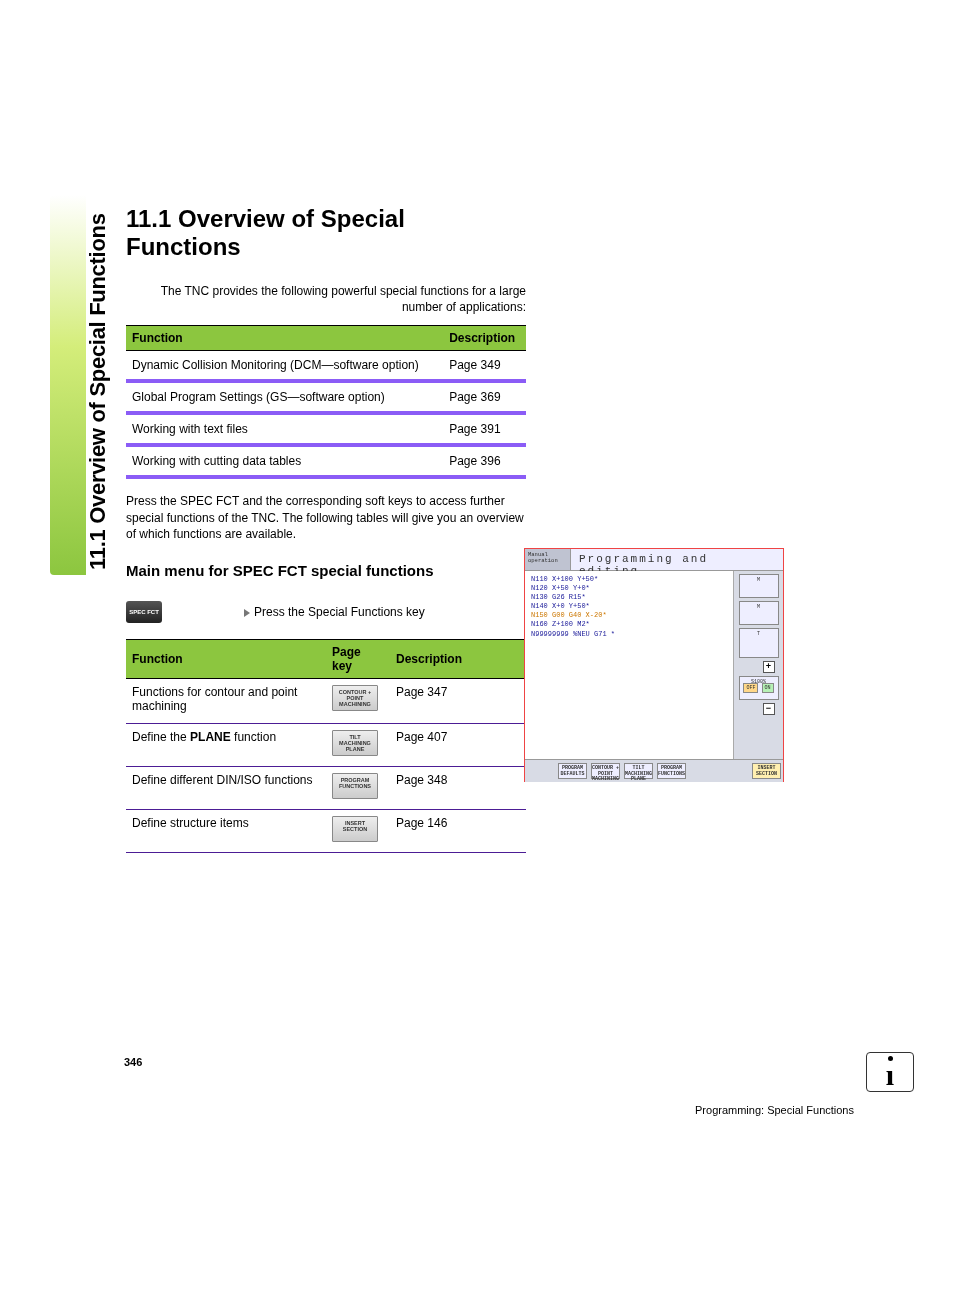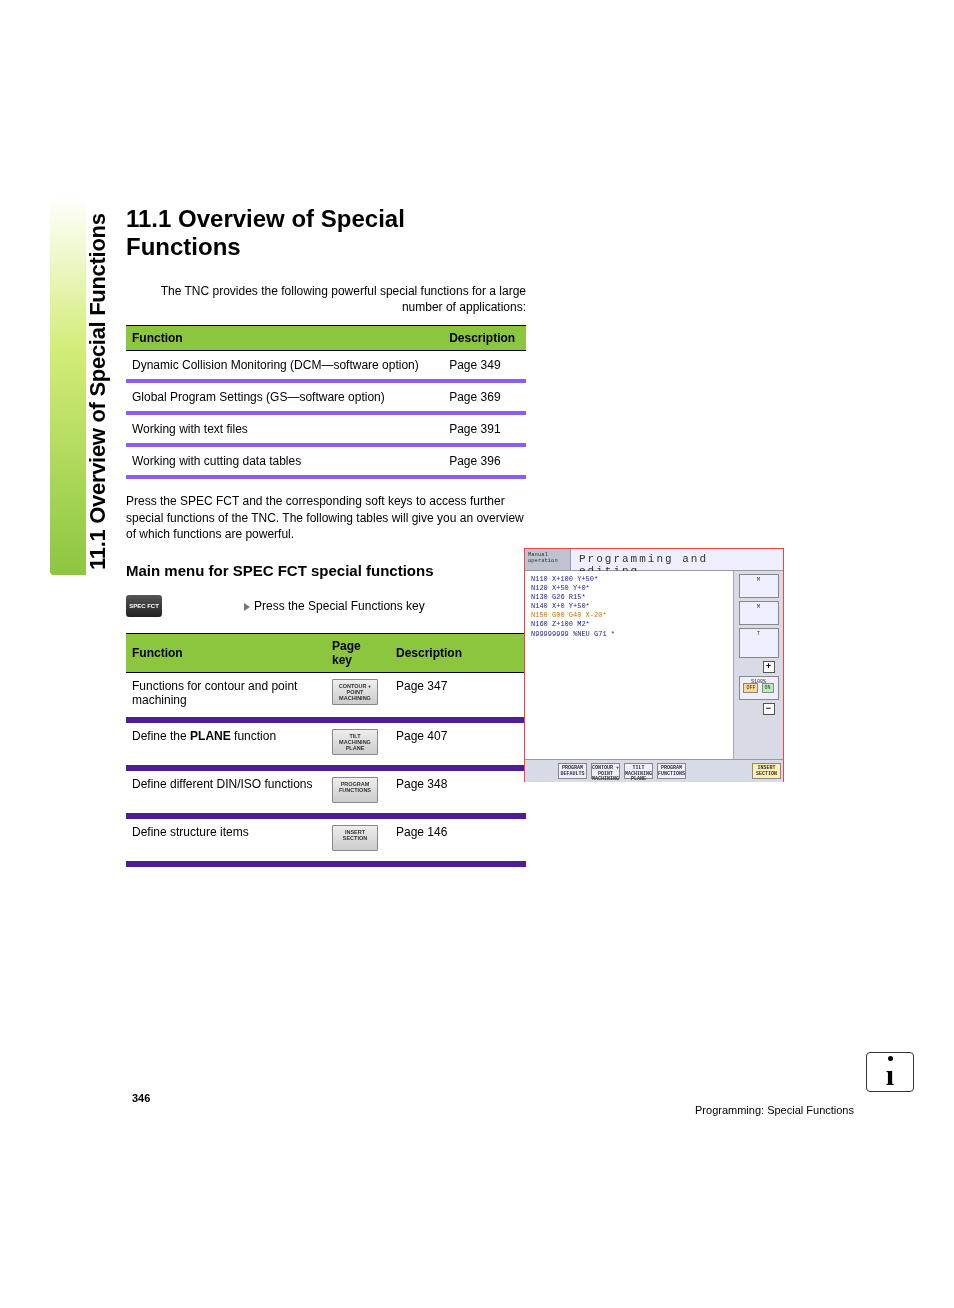--- a/index.html
+++ b/index.html
@@ -70,21 +70,21 @@
     vertical-align: top;
   }
   .para {
     font-size: 12px;
     line-height: 1.35;
     margin-bottom: 20px;
   }
   h2 {
     font-size: 15px;
     font-weight: bold;
-    margin-bottom: 16px;
+    margin-bottom: 22px;
   }
   .keyrow {
     display: flex;
     align-items: center;
     margin-bottom: 16px;
   }
   .softkey-black {
     width: 36px;
     height: 22px;
     background: linear-gradient(to bottom, #555, #222);
@@ -131,32 +131,31 @@
     background: #8cc63f;
     color: #000;
     font-weight: bold;
     text-align: left;
     padding: 5px 6px;
     border-top: 1px solid #000;
     border-bottom: 1px solid #000;
   }
   .tbl2 tbody td {
     padding: 6px 6px 10px 6px;
-    border-bottom: 6px solid #4c1d95;
+    border-bottom: 1px solid #4c1d95;
     vertical-align: top;
   }
   .tbl2 .col-func { width: 200px; }
   .tbl2 .col-key  { width: 64px; }
   .footer-pagenum {
     position: absolute;
-    left: 132px;
+    left: 124px;
     top: 1056px;
     font-size: 11px;
     font-weight: bold;
-    margin-top: 36px;
   }
   .footer-section {
     position: absolute;
     right: 100px;
     top: 1056px;
     font-size: 11px;
     margin-top: 48px;
   }
   .info-icon {
     position: absolute;
@@ -325,21 +324,21 @@
         <td>Working with text files</td>
         <td>Page 391</td>
       </tr>
       <tr>
         <td>Working with cutting data tables</td>
         <td>Page 396</td>
       </tr>
     </tbody>
   </table>
 
-  <p class="para">Press the SPEC FCT and the corresponding soft keys to access further special functions of the TNC. The following tables will give you an overview of which functions are powerful.</p>
+  <p class="para">Press the SPEC FCT and the corresponding soft keys to access further special functions of the TNC. The following tables will give you an overview of which functions are available.</p>
 
   <h2>Main menu for SPEC FCT special functions</h2>
 
   <div class="keyrow">
     <div class="softkey-black">
       <span>SPEC FCT</span>
     </div>
     <div style="font-size:12px;padding-left:42px;">
       <span class="tri"></span><span>Press the Special Functions key</span>
     </div>

